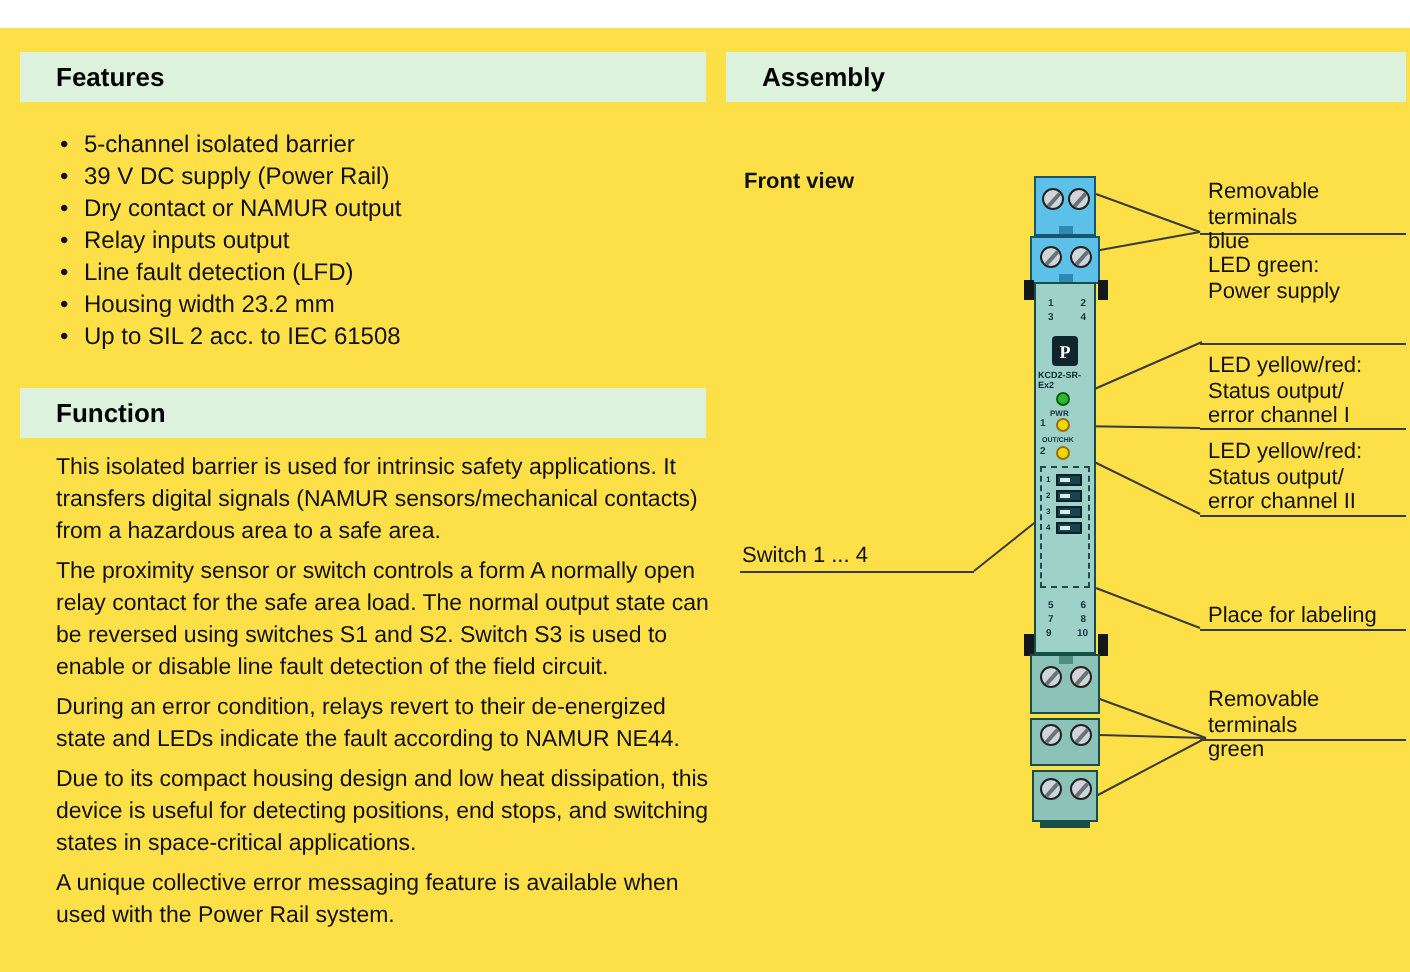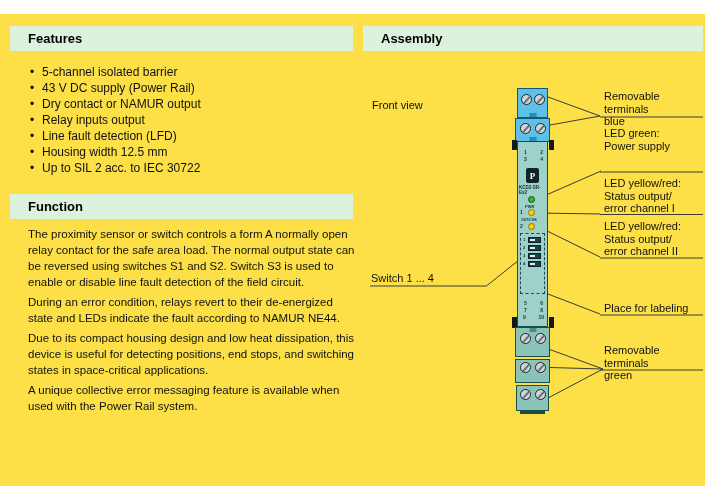--- a/index.html
+++ b/index.html
@@ -15,21 +15,21 @@
     font-size:13px;font-weight:bold;color:#000;
   }
   .bar-features{left:10px;top:12px;width:343px;}
   .bar-function{left:10px;top:180px;width:343px;}
   .bar-assembly{left:363px;top:12px;width:340px;}
   .bullets{position:absolute;left:30px;top:50px;width:320px;margin:0;padding:0;list-style:none;}
   .bullets li{font-size:12px;line-height:16px;display:flex;}
   .bullets .dot{width:12px;flex:0 0 12px;font-size:12px;}
   .paras{position:absolute;left:28px;top:212px;width:330px;}
   .paras p{margin:0 0 4px 0;font-size:11.5px;line-height:16px;color:#111;}
-  .front-view{position:absolute;left:372px;top:85px;font-size:11px;font-weight:normal;}
+  .front-view{position:absolute;left:372px;top:71px;font-size:11px;font-weight:bold;}
   .switch-callout{position:absolute;left:371px;top:258px;font-size:11px;}
   .callout{position:absolute;left:604px;width:102px;font-size:11px;line-height:12.6px;white-space:pre-line;}
   .c0{top:76px;} .c1{top:113px;} .c2{top:163px;} .c3{top:206px;} .c4{top:288px;} .c5{top:330px;}
   svg.lines{position:absolute;left:0;top:0;pointer-events:none;}
 
   
   .dev{position:absolute;box-sizing:border-box;}
   .tblue{background:#5cc0e8;border:1px solid #15576f;}
   .tgreen{background:#8cc3b8;border:1px solid #174f46;}
   .body-main{background:#9ed2c8;border:1px solid #174f46;}
@@ -68,49 +68,50 @@
     <span>Features</span>
   </div>
 
   <ul class="bullets">
     <li>
         <span class="dot">•</span>
         <span>5-channel isolated barrier</span>
       </li>
     <li>
         <span class="dot">•</span>
-        <span>43 V DC supply (Power Rail)</span>
+        <span>39 V DC supply (Power Rail)</span>
       </li>
     <li>
         <span class="dot">•</span>
         <span>Dry contact or NAMUR output</span>
       </li>
     <li>
         <span class="dot">•</span>
         <span>Relay inputs output</span>
       </li>
     <li>
         <span class="dot">•</span>
         <span>Line fault detection (LFD)</span>
       </li>
     <li>
         <span class="dot">•</span>
-        <span>Housing width 12.5 mm</span>
-      </li>
-    <li>
-        <span class="dot">•</span>
-        <span>Up to SIL 2 acc. to IEC 30722</span>
+        <span>Housing width 23.2 mm</span>
+      </li>
+    <li>
+        <span class="dot">•</span>
+        <span>Up to SIL 2 acc. to IEC 61508</span>
       </li>
   </ul>
 
   <div class="section-bar bar-function">
     <span>Function</span>
   </div>
 
   <div class="paras">
+    <p>This isolated barrier is used for intrinsic safety applications. It transfers digital signals (NAMUR sensors/mechanical contacts) from a hazardous area to a safe area.</p>
     <p>The proximity sensor or switch controls a form A normally open relay contact for the safe area load. The normal output state can be reversed using switches S1 and S2. Switch S3 is used to enable or disable line fault detection of the field circuit.</p>
     <p>During an error condition, relays revert to their de-energized state and LEDs indicate the fault according to NAMUR NE44.</p>
     <p>Due to its compact housing design and low heat dissipation, this device is useful for detecting positions, end stops, and switching states in space-critical applications.</p>
     <p>A unique collective error messaging feature is available when used with the Power Rail system.</p>
   </div>
 
   <div class="section-bar bar-assembly">
     <span>Assembly</span>
   </div>
 

